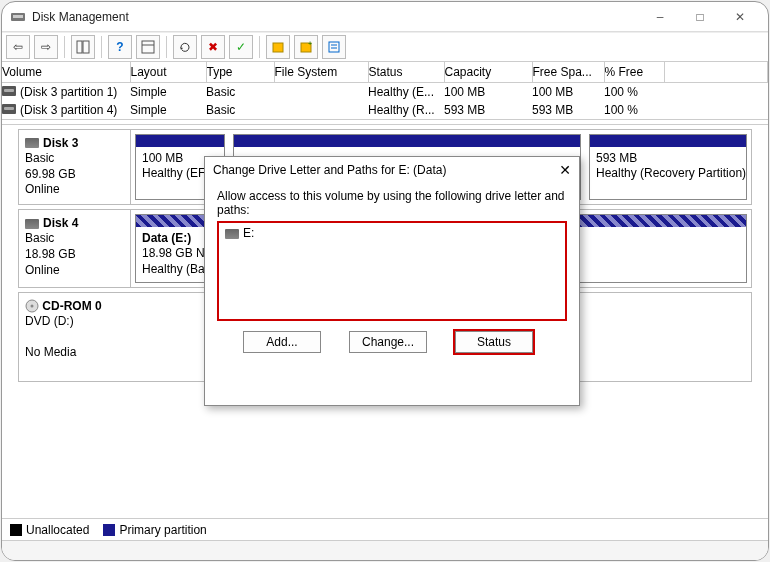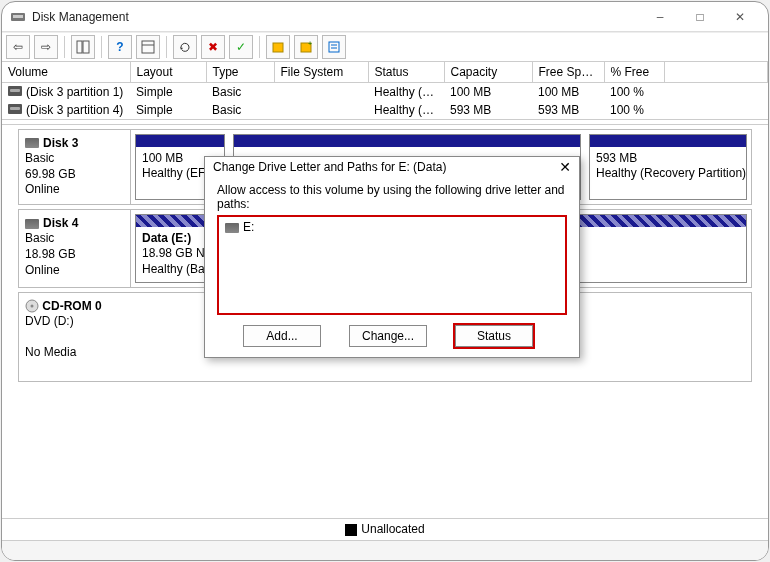--- a/index.html
+++ b/index.html
@@ -69,21 +69,21 @@
   }
   .tsep { width:1px; height:22px; background:#ccc; margin:0 2px; }
   .table {
     border-collapse: collapse;
     width: 100%;
     table-layout: fixed;
   }
   .table th, .table td {
     text-align: left;
     font-weight: normal;
-    padding: 2px 6px;
+    padding: 2px 0;
     overflow: hidden; white-space: nowrap; text-overflow: ellipsis;
   }
   .table th {
     background: #fff;
     border-right: 1px solid #ccc;
     border-bottom: 1px solid #ccc;
     height: 20px;
   }
   .table td { height: 18px; }
   .drive-ico { display:inline-block; width:14px; height:10px; background:#555; border-radius:1px; margin-right:4px; position:relative; }
@@ -118,31 +118,30 @@
   }
   .part .bar { height:12px; background:#1a1a8f;}
   .part.hatched .bar{
     background: repeating-linear-gradient(45deg,#1a1a8f,#1a1a8f 4px,#8888cc 4px,#8888cc 8px);
   }
   .part .plabel{ padding:4px 6px; line-height:1.3; font-size:12px; white-space:nowrap;}
   .legend {
     height:22px; border-top:1px solid #ccc;
     padding:3px 8px; display:flex; gap:14px; align-items:center;
     background:#fff;
-    flex-direction:column;
   }
   .swatch{width:12px;height:12px;display:inline-block;margin-right:4px;vertical-align:middle;}
   .sw-unalloc{background:#000;}
   .sw-primary{background:#1a1a8f;}
   .statusbar{height:20px;border-top:1px solid #ccc;background:#f5f5f5;}
   
   .dialog {
     position:absolute;
     left:204px; top:156px;
-    width:376px; height:202px;
+    width:376px; height:250px;
     background:#fff;
     border:1px solid #888;
     box-shadow:3px 3px 8px rgba(0,0,0,.3);
     display:flex; flex-direction:column;
   }
   .dialog .dtitle{height:26px;display:flex;align-items:center;padding:0 8px;}
   .dialog .dtitle .spacer{flex:1;}
   .dialog .dbody{flex:1;padding:6px 12px 10px 12px;display:flex;flex-direction:column;}
   .listbox{
     border:2px solid #c00;

